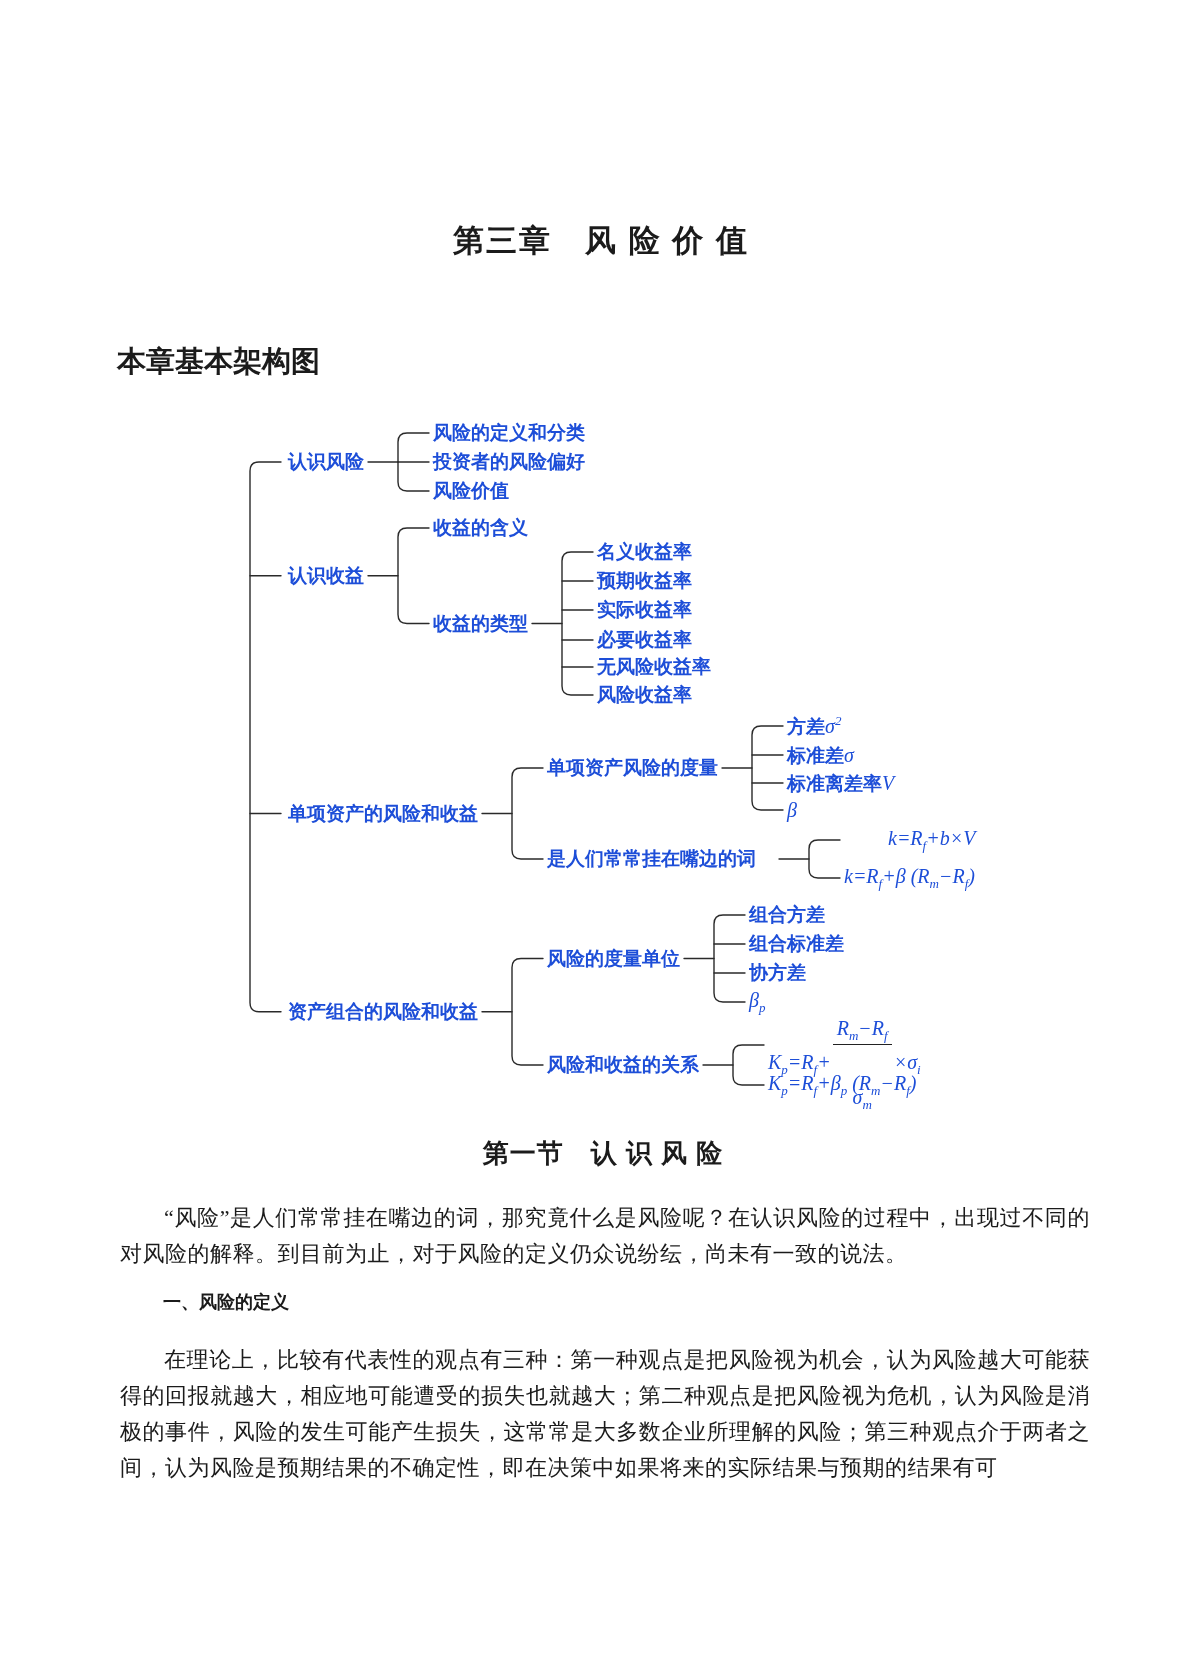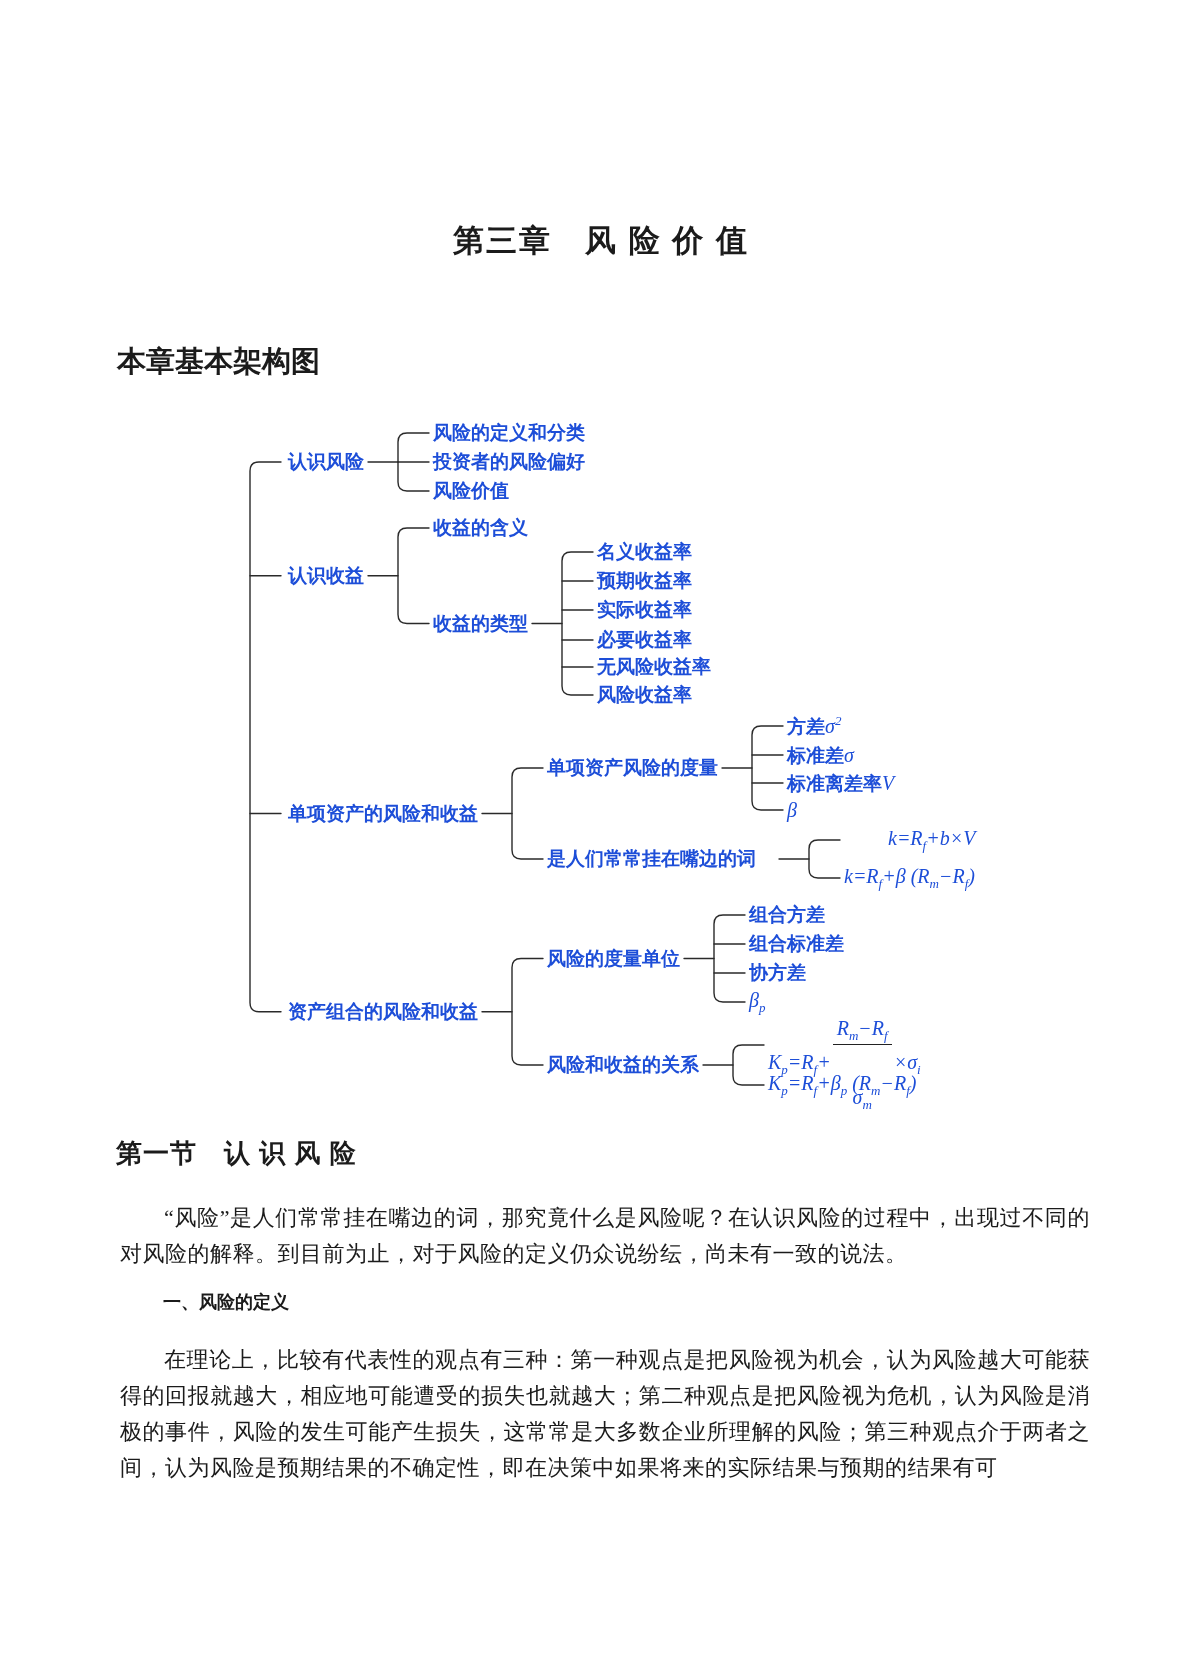--- a/index.html
+++ b/index.html
@@ -29,21 +29,21 @@
     font-family:"Liberation Serif","DejaVu Serif",serif;
     font-style:italic; font-weight:normal; font-size:20px;
   }
   .math .sub{ font-size:13px; vertical-align:-5px; font-style:italic; }
   .math .sup{ font-size:13px; vertical-align:8px; font-style:italic; }
   .math .frac{ display:inline-block; vertical-align:middle; text-align:center; line-height:1.1; margin:0 2px; }
   .math .frac .num{ display:block; border-bottom:1.4px solid #222; padding:0 4px 1px; }
   .math .frac .den{ display:block; padding:1px 4px 0;margin-top:40px; }
   .section-title{
     position:absolute; top:1136px; left:116px; width:974px; margin:0;
-    text-align:left; font-family:"Liberation Sans","DejaVu Sans",sans-serif;
+    text-align:center; font-family:"Liberation Sans","DejaVu Sans",sans-serif;
     font-weight:bold; font-size:26px; letter-spacing:1px;
   }
   .body-para{
     position:absolute; left:120px; width:970px; margin:0;
     font-size:22px; line-height:36px; text-align:justify;
     text-indent:44px; letter-spacing:0.5px;
   }
   .para-1{ top:1200px; }
   .subsection-heading{
     position:absolute; left:163px; top:1290px; margin:0;

